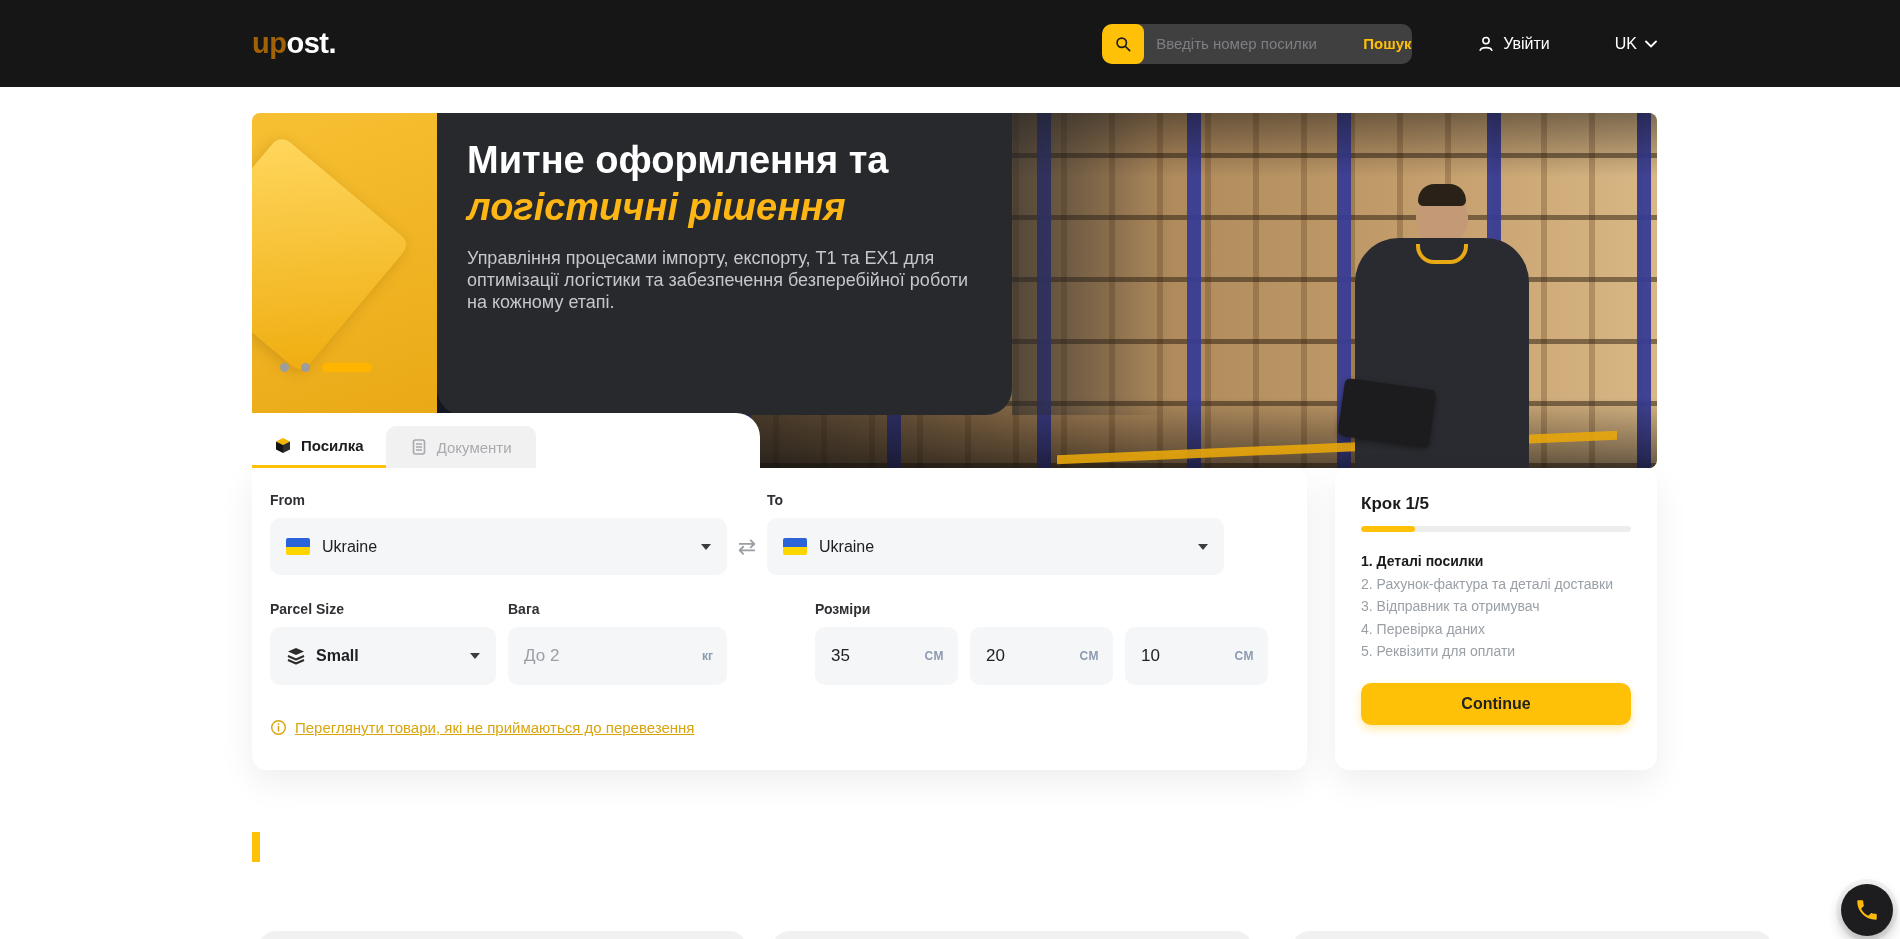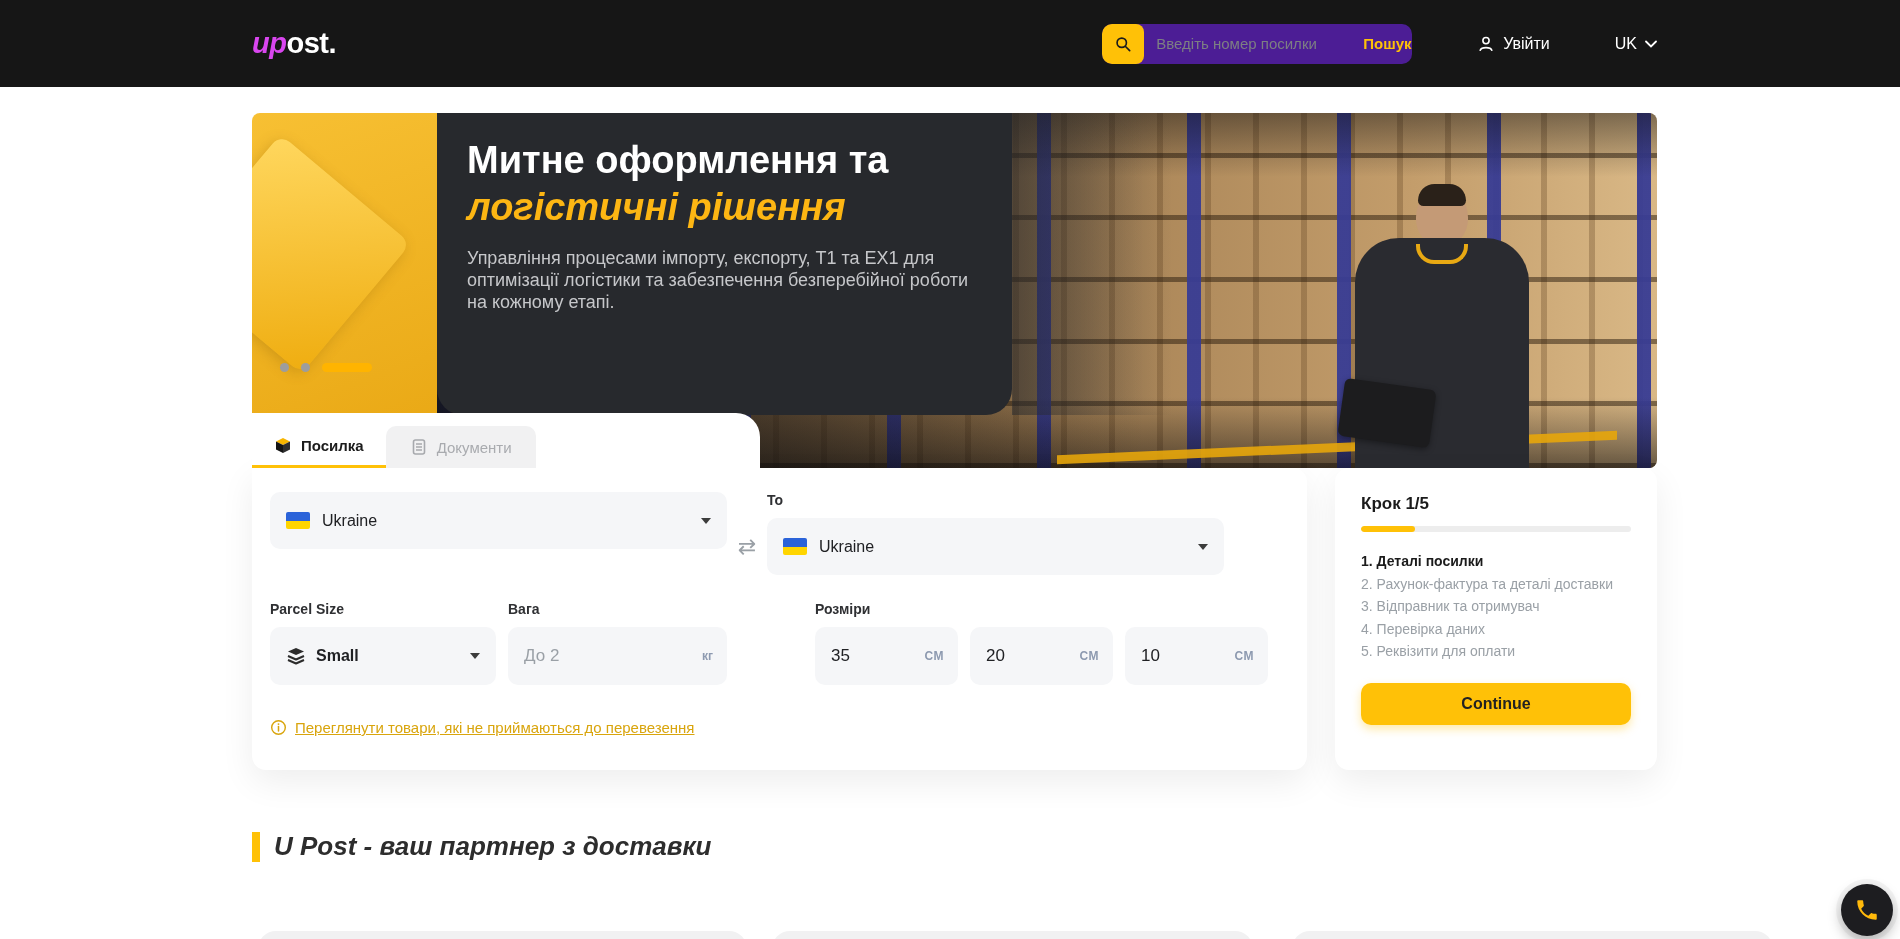--- a/index.html
+++ b/index.html
@@ -4,25 +4,25 @@
 <style>
   * { margin:0; padding:0; box-sizing:border-box; }
   body { font-family:"Liberation Sans", sans-serif; background:#fff; }
   .page { width:1900px; height:939px; position:relative; overflow:hidden; background:#fff; }
   .container { width:1405px; margin-left:252px; }
 
   
   .navbar { background:#161616; height:87px; width:100%; }
   .nav-inner { display:flex; align-items:center; height:87px; }
   .logo { font-size:29px; font-weight:800; letter-spacing:-0.5px; cursor:pointer; white-space:nowrap; }
-  .logo .accent { color:#d946ef; font-style:italic; }
+  .logo .accent { color:#a16207; }
   .logo .rest { color:#ffffff; }
   .nav-links { display:flex; gap:52px; margin-left:63px; }
   .nav-link { color:#ffffff; font-size:16px; cursor:pointer; white-space:nowrap; }
-  .search-group { margin-left:auto; width:310px; height:40px; background:#4c1d95; border-radius:10px; display:flex; align-items:center; overflow:hidden; }
+  .search-group { margin-left:auto; width:310px; height:40px; background:#404040; border-radius:10px; display:flex; align-items:center; overflow:hidden; }
   .search-btn { width:42px; height:40px; background:#ffc107; border-radius:8px; display:flex; align-items:center; justify-content:center; flex:0 0 42px; cursor:pointer; }
   .search-input { flex:1; background:transparent; border:none; outline:none; color:#e8e8e8; font-size:15px; padding:0 8px 0 12px; font-family:"Liberation Sans", sans-serif; }
   .search-input::placeholder { color:#7d7f83; }
   .search-submit { color:#ffc107; font-size:15px; font-weight:700; padding-right:14px; cursor:pointer; }
   .login { display:flex; align-items:center; gap:8px; color:#fff; font-size:16px; margin-left:65px; cursor:pointer; }
   .lang { display:flex; align-items:center; gap:8px; color:#fff; font-size:16px; margin-left:65px; cursor:pointer; }
 
   
   .hero { position:relative; height:355px; margin-top:26px; border-radius:8px; overflow:hidden; }
   .hero-photo { position:absolute; left:185px; right:0; top:0; bottom:0;
@@ -205,20 +205,21 @@
             </span>
             <span>Документи</span>
           </div>
         </div>
       </div>
 
       <div class="booking-row">
         <div class="form-card">
           <div class="row">
             <div class="col">
+              <div class="field-label">From</div>
               <div class="select select-country">
                 <span class="flag">
                     <div class="b"></div>
                     <div class="y"></div>
                   </span>
                 <span class="select-value">Ukraine</span>
                 <span class="caret"></span>
               </div>
             </div>
             <div class="swap">⇄</div>
@@ -301,21 +302,20 @@
             <li>5. Реквізити для оплати</li>
           </ul>
           <button class="continue-btn">Continue</button>
         </div>
       </div>
     </section>
 
     <section class="about">
       <div class="about-heading">
         <div class="bar"></div>
-        <h2 class="about-title">U Post - ваш партнер з доставки</h2>
       </div>
     </section>
   </div>
 
   <div class="sliver sliver1"></div>
   <div class="sliver sliver2"></div>
   <div class="sliver sliver3"></div>
 
   <div class="phone-fab">
     <span class="icon">

